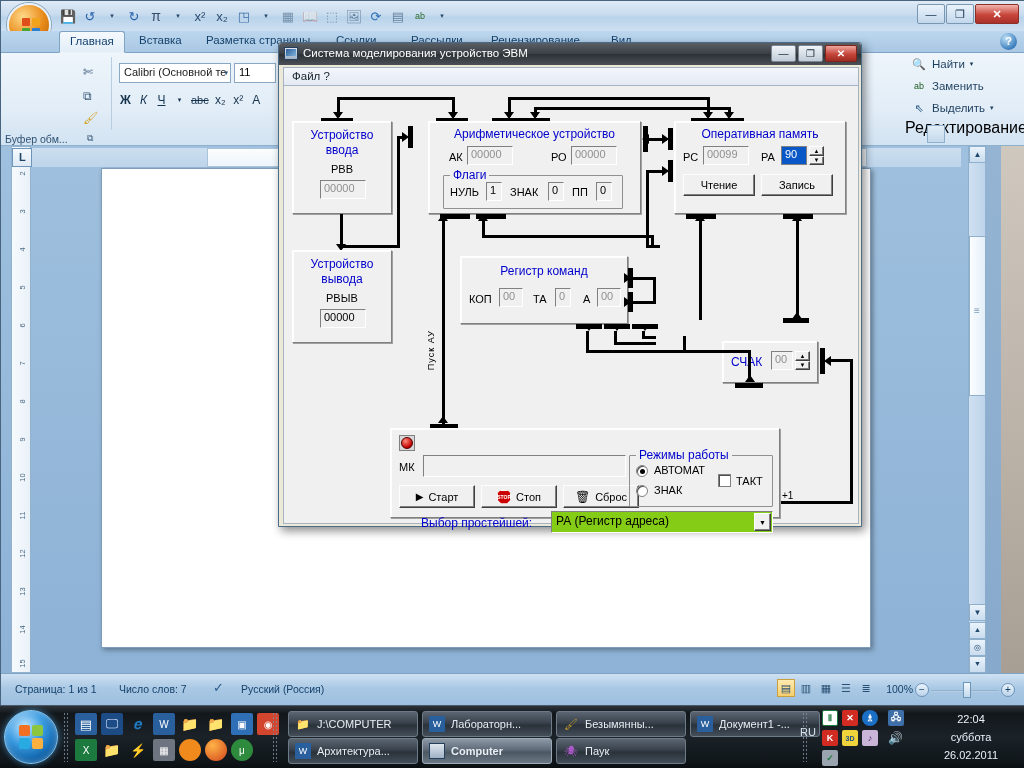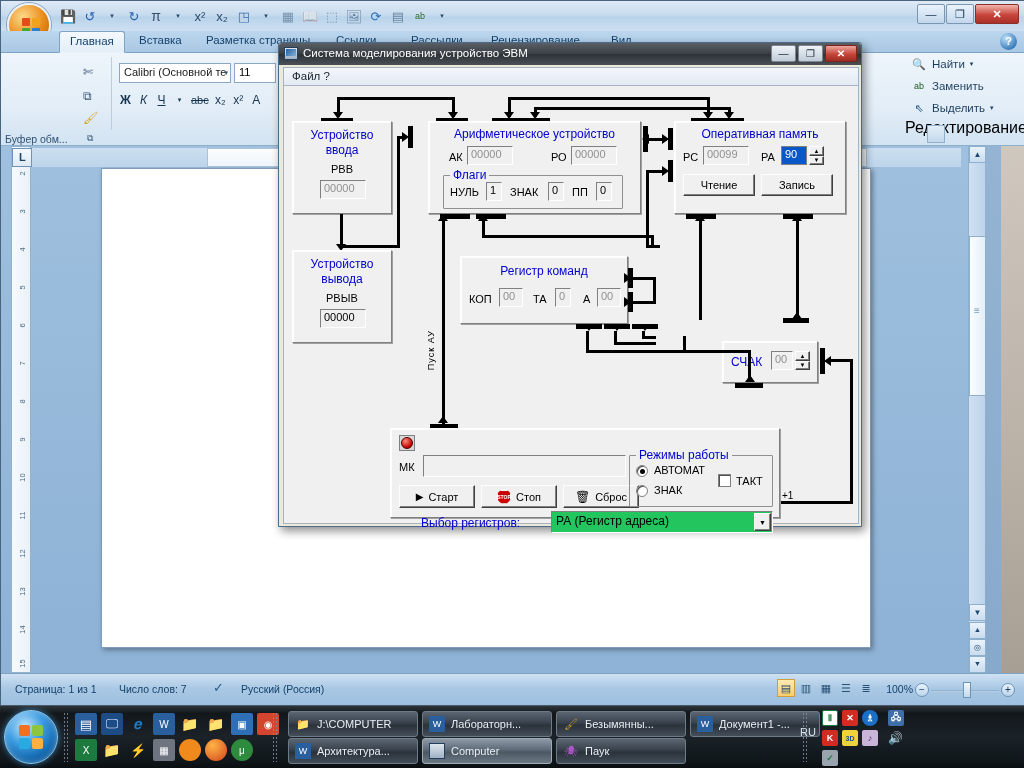--- a/index.html
+++ b/index.html
@@ -316,21 +316,21 @@
   }
   .radio.on:after{
     content:""; position:absolute; left:3px; top:3px; width:5px; height:5px;
     border-radius:50%; background:#000;
   }
   .chk{
     position:absolute; width:13px; height:13px; background:#fff;
     border:1px solid #808080; box-shadow:inset 1px 1px 0 #505050;
   }
   .combo{
-    position:absolute; background:#22c55e; border:1px solid #808080;
+    position:absolute; background:#84cc16; border:1px solid #808080;
     border-right-color:#fff; border-bottom-color:#fff;
     font-size:12px; color:#000; padding:2px 0 0 4px;
   }
   .combo .arrw{
     position:absolute; right:1px; top:1px; width:17px; bottom:1px;
     background:#f0f0f0; border:1px solid #fdfdfd;
     border-right-color:#404040; border-bottom-color:#404040;
     box-shadow:inset -1px -1px 0 #808080;
     display:flex; align-items:center; justify-content:center; font-size:7px;
   }
@@ -383,20 +383,21 @@
     position:absolute; height:26px; border-radius:3px;
     background:linear-gradient(180deg,#5b6672 0%,#39424c 45%,#2a323a 55%,#434e59 100%);
     border:1px solid #6d7b88;
     color:#e8eef4; font-size:11px;
     display:flex; align-items:center; gap:6px; padding:0 6px;
     white-space:nowrap; overflow:hidden;
   }
   .tbtn.active{
     background:linear-gradient(180deg,#8d99a6 0%,#5e6a77 45%,#4b5761 55%,#6b7885 100%);
     border-color:#9daab7;
+    font-weight:bold;
   }
   .tbico{ width:16px; height:16px; display:flex; align-items:center; justify-content:center; font-size:11px; flex:0 0 auto;}
   #tray{ position:absolute; right:0; top:0; width:230px; height:63px; }
   #trayicons{ position:absolute; left:28px; top:4px; width:110px; }
   .tr{
     position:absolute; width:16px; height:16px; border-radius:2px;
     display:flex; align-items:center; justify-content:center;
     font-size:9px; color:#fff; font-weight:bold;
   }
   #clock{ position:absolute; right:8px; top:4px; width:90px; text-align:center;
@@ -775,21 +776,21 @@
       <div class="fieldset" style="left:238px; top:26px; width:144px; height:52px;">
         <div class="fslegend">Режимы работы</div>
         <div class="radio on" style="left:6px; top:9px;"></div>
         <div class="slabel" style="left:24px; top:8px;">АВТОМАТ</div>
         <div class="radio" style="left:6px; top:29px;"></div>
         <div class="slabel" style="left:24px; top:28px;">ЗНАК</div>
         <div class="chk" style="left:88px; top:18px;"></div>
         <div class="slabel" style="left:106px; top:19px;">ТАКТ</div>
       </div>
 
-      <div class="slabel" style="left:30px; top:87px; color:#0000cc; font-size:12px;">Выбор регистров:</div>
+      <div class="slabel" style="left:30px; top:87px; color:#0000cc; font-size:12px;">Выбор простейшей:</div>
       <div class="combo" style="left:160px; top:82px; width:222px; height:22px;">
         <span>РА (Регистр адреса)</span>
         <span class="arrw">▼</span>
       </div>
     </div>
   </div>
 </div>
 
 <div id="taskbar">
   <div id="startorb">
@@ -866,14 +867,19 @@
       <div class="tr" style="left:66px;top:0;  background:#3f6fa8;">🖧</div>
 
       <div class="tr" style="left:0;  top:20px;background:#d12b22;">K</div>
       <div class="tr" style="left:20px;top:20px;background:#f0d33a;color:#1b4d8f;font-size:7px;">3D</div>
       <div class="tr" style="left:40px;top:20px;background:#c8b5d8;color:#5a2d6b;">♪</div>
       <div class="tr" style="left:66px;top:20px;background:transparent;color:#bfe4f7;font-size:12px;">🔊</div>
 
       <div class="tr" style="left:0;  top:40px;background:#9aa4af;color:#1d7a3f;">✓</div>
     </div>
 
+    <div id="clock">
+      <div>22:04</div>
+      <div>суббота</div>
+      <div>26.02.2011</div>
+    </div>
   </div>
 </div>
 
 </body></html>

